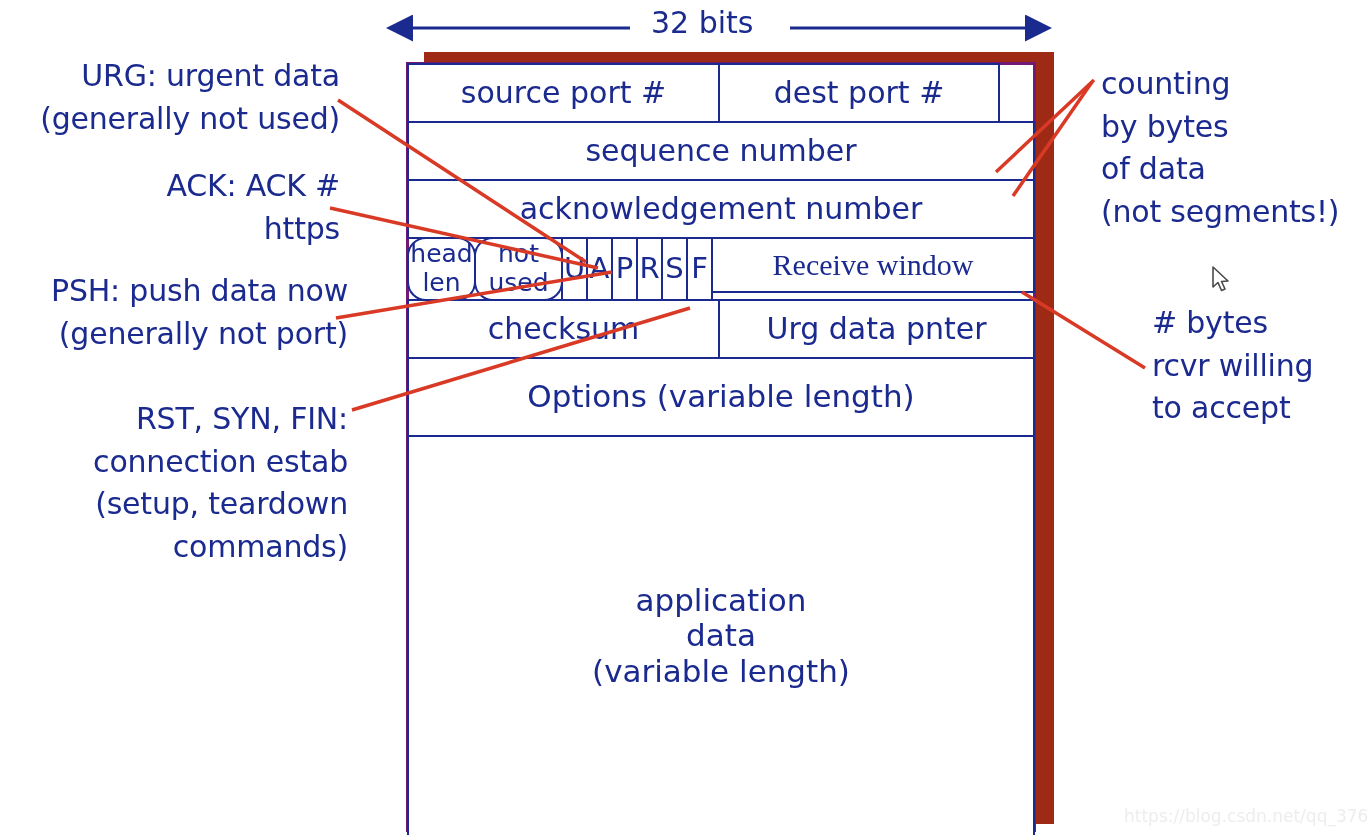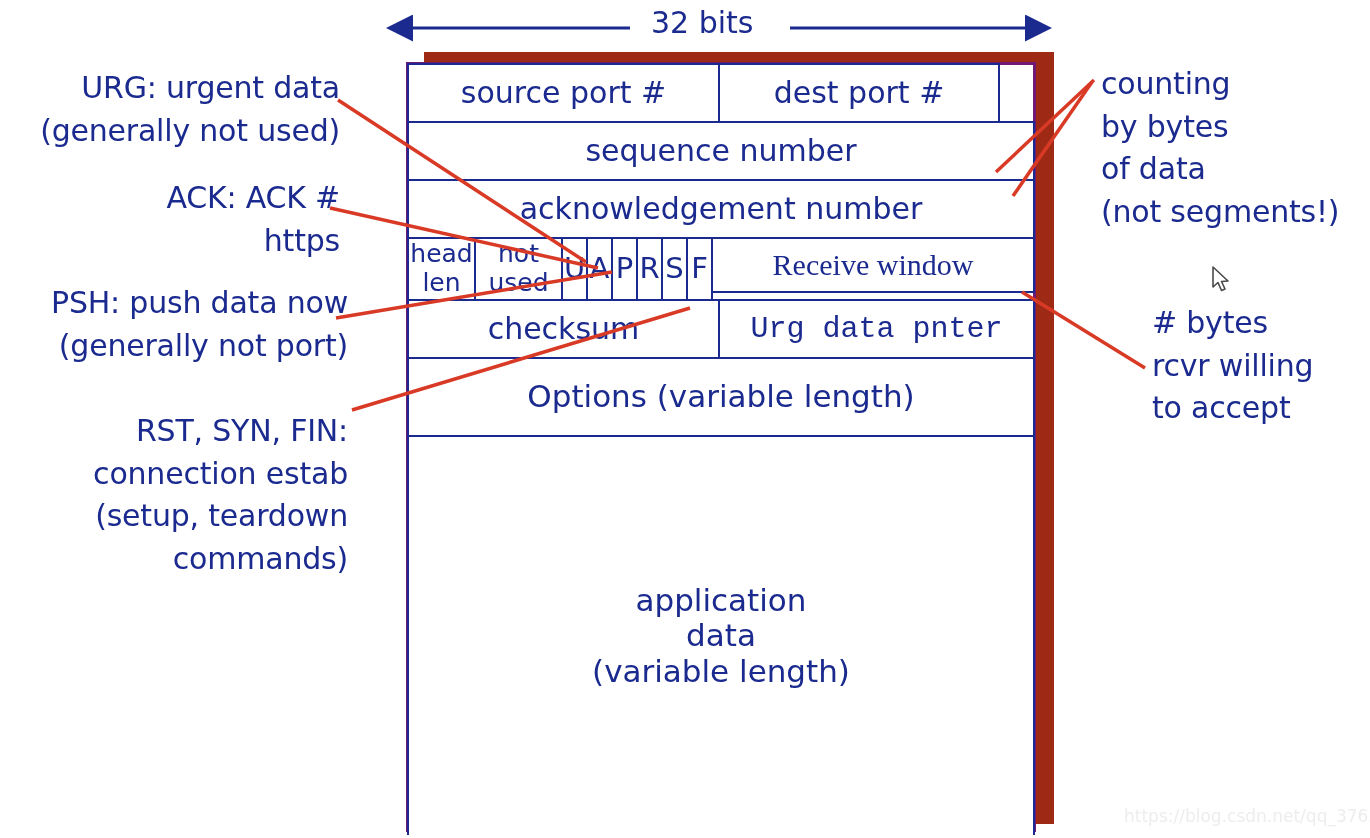--- a/index.html
+++ b/index.html
@@ -18,21 +18,21 @@
   
   .anno{
     position:absolute;
     color:#1b2a8f;
     font-family:"DejaVu Sans", sans-serif;
     font-size:30px;
     line-height:1.42;
     white-space:pre;
     letter-spacing:-0.2px;
   }
-  .anno.right-align{text-align:right;margin-top:12px;}
+  .anno.right-align{text-align:right;}
   .anno.left-align{text-align:left;}
 
   
   #bits-label{
     position:absolute;
     color:#1b2a8f;
     font-size:30px;
     font-family:"DejaVu Sans", sans-serif;
     white-space:pre;
   }
@@ -56,21 +56,21 @@
     color:#1b2a8f;
     font-family:"DejaVu Sans", sans-serif;
     display:flex;
     align-items:center;
     justify-content:center;
     text-align:center;
     font-size:30px;
     white-space:pre;
     line-height:1.15;
   }
-  .cell.small{font-size:25px;}
+  .cell.small{font-size:25px;border-radius:19px;}
   .cell.flag{font-size:29px;}
   .cell.big{font-size:31px;}
 
   
   #lines{position:absolute;left:0;top:0;width:1370px;height:838px;pointer-events:none;}
 
   
   #watermark{
     position:absolute;
     color:#ededed;
@@ -121,21 +121,21 @@
     <div class="cell flag" style="left:152px;top:172px;width:27px;height:64px;">U</div>
     <div class="cell flag" style="left:177px;top:172px;width:27px;height:64px;">A</div>
     <div class="cell flag" style="left:202px;top:172px;width:27px;height:64px;">P</div>
     <div class="cell flag" style="left:227px;top:172px;width:27px;height:64px;">R</div>
     <div class="cell flag" style="left:252px;top:172px;width:27px;height:64px;">S</div>
     <div class="cell flag" style="left:277px;top:172px;width:27px;height:64px;">F</div>
 
     <div class="cell" style="left:302px;top:172px;width:324px;height:56px;font-family:Liberation Serif, serif;">Receive window</div>
 
     <div class="cell" style="left:-2px;top:234px;width:313px;height:60px;">checksum</div>
-    <div class="cell" style="left:309px;top:234px;width:317px;height:60px;font-family:Liberation Mono, monospace;">Urg data pnter</div>
+    <div class="cell" style="left:309px;top:234px;width:317px;height:60px;">Urg data pnter</div>
 
     <div class="cell big" style="left:-2px;top:292px;width:628px;height:80px;">Options (variable length)</div>
 
     <div class="cell big" style="left:-2px;top:370px;width:628px;height:400px;border-bottom:none;">application
 data
 (variable length)</div>
   </div>
 
   <div class="anno right-align" style="left:0px;top:55px;width:340px;">URG: urgent data
 (generally not used)</div>

